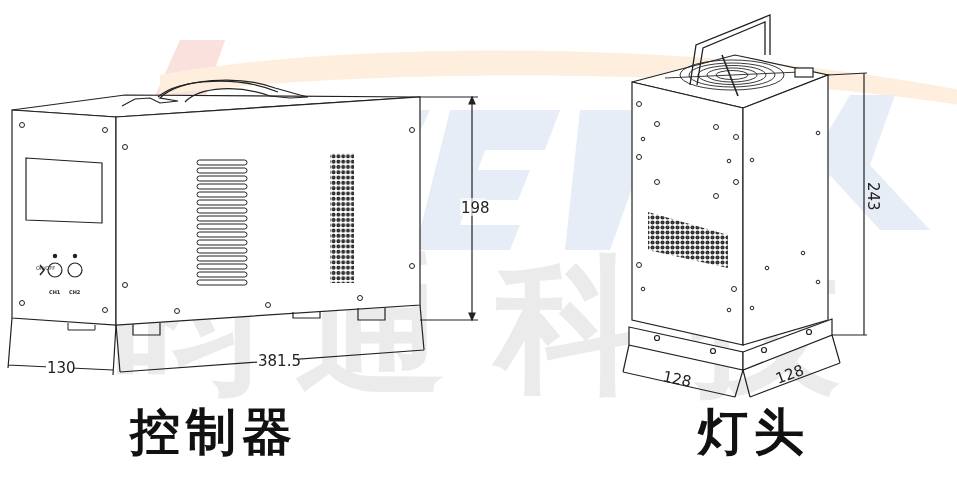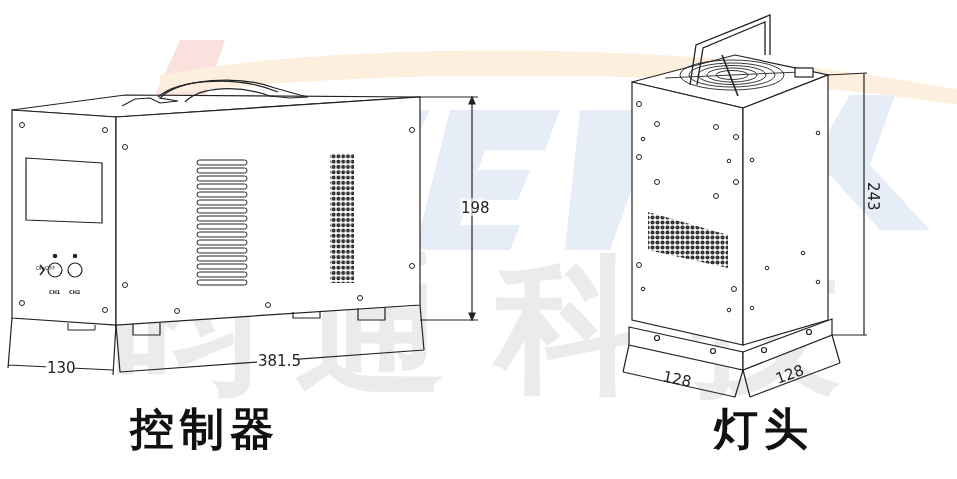--- a/index.html
+++ b/index.html
@@ -1,19 +1,19 @@
 <!DOCTYPE html>
 <html><head>
 <meta charset="utf-8">
 <style>
   html, body { margin:0; padding:0; background:#ffffff; }
   body { width:957px; height:479px; position:relative; overflow:hidden; font-family:"DejaVu Sans", sans-serif; }
   .layer { position:absolute; left:0; top:0; width:957px; height:479px; }
   .wm-cn { position:absolute; font-family:"DejaVu Sans", sans-serif; font-weight:bold; color:#ebebeb; font-size:150px; line-height:1; }
-  .caption { position:absolute; font-family:"DejaVu Sans", sans-serif; font-weight:bold; color:#111; font-size:44px; letter-spacing:6px; line-height:1; }
+  .caption { position:absolute; font-family:"DejaVu Sans", sans-serif; font-weight:bold; color:#111; font-size:50px; letter-spacing:6px; line-height:1; }
   .dim { font-family:"DejaVu Sans", sans-serif; font-size:15px; fill:#222; }
 </style>
 </head>
 <body>
 
 <svg class="layer" viewBox="0 0 957 479">
 
   <path d="M95 230 L180 40 L225 40 L160 230 Z" fill="#fbe1dd"></path>
   <path d="M160 75 C 350 40, 700 40, 960 90 L 960 105 C 700 65, 350 70, 160 95 Z" fill="#fdeede"></path>
 
@@ -189,13 +189,13 @@
   <path d="M743 370 L750 397 M832 335 L840 363 M750 397 L840 363"></path>
 </svg>
 
 <svg class="layer" viewBox="0 0 957 479">
   <text class="dim" font-size="17" transform="translate(868 182) rotate(90)">243</text>
   <text class="dim" font-size="17" transform="translate(662 381) rotate(12)">128</text>
   <text class="dim" font-size="17" transform="translate(778 384) rotate(-20)">128</text>
 </svg>
 
 <div class="caption" style="left:130px;top:407px;">控制器</div>
-<div class="caption" style="left:714px;top:407px;">灯头</div>
+<div class="caption" style="left:698px;top:407px;">灯头</div>
 
 </body></html>

